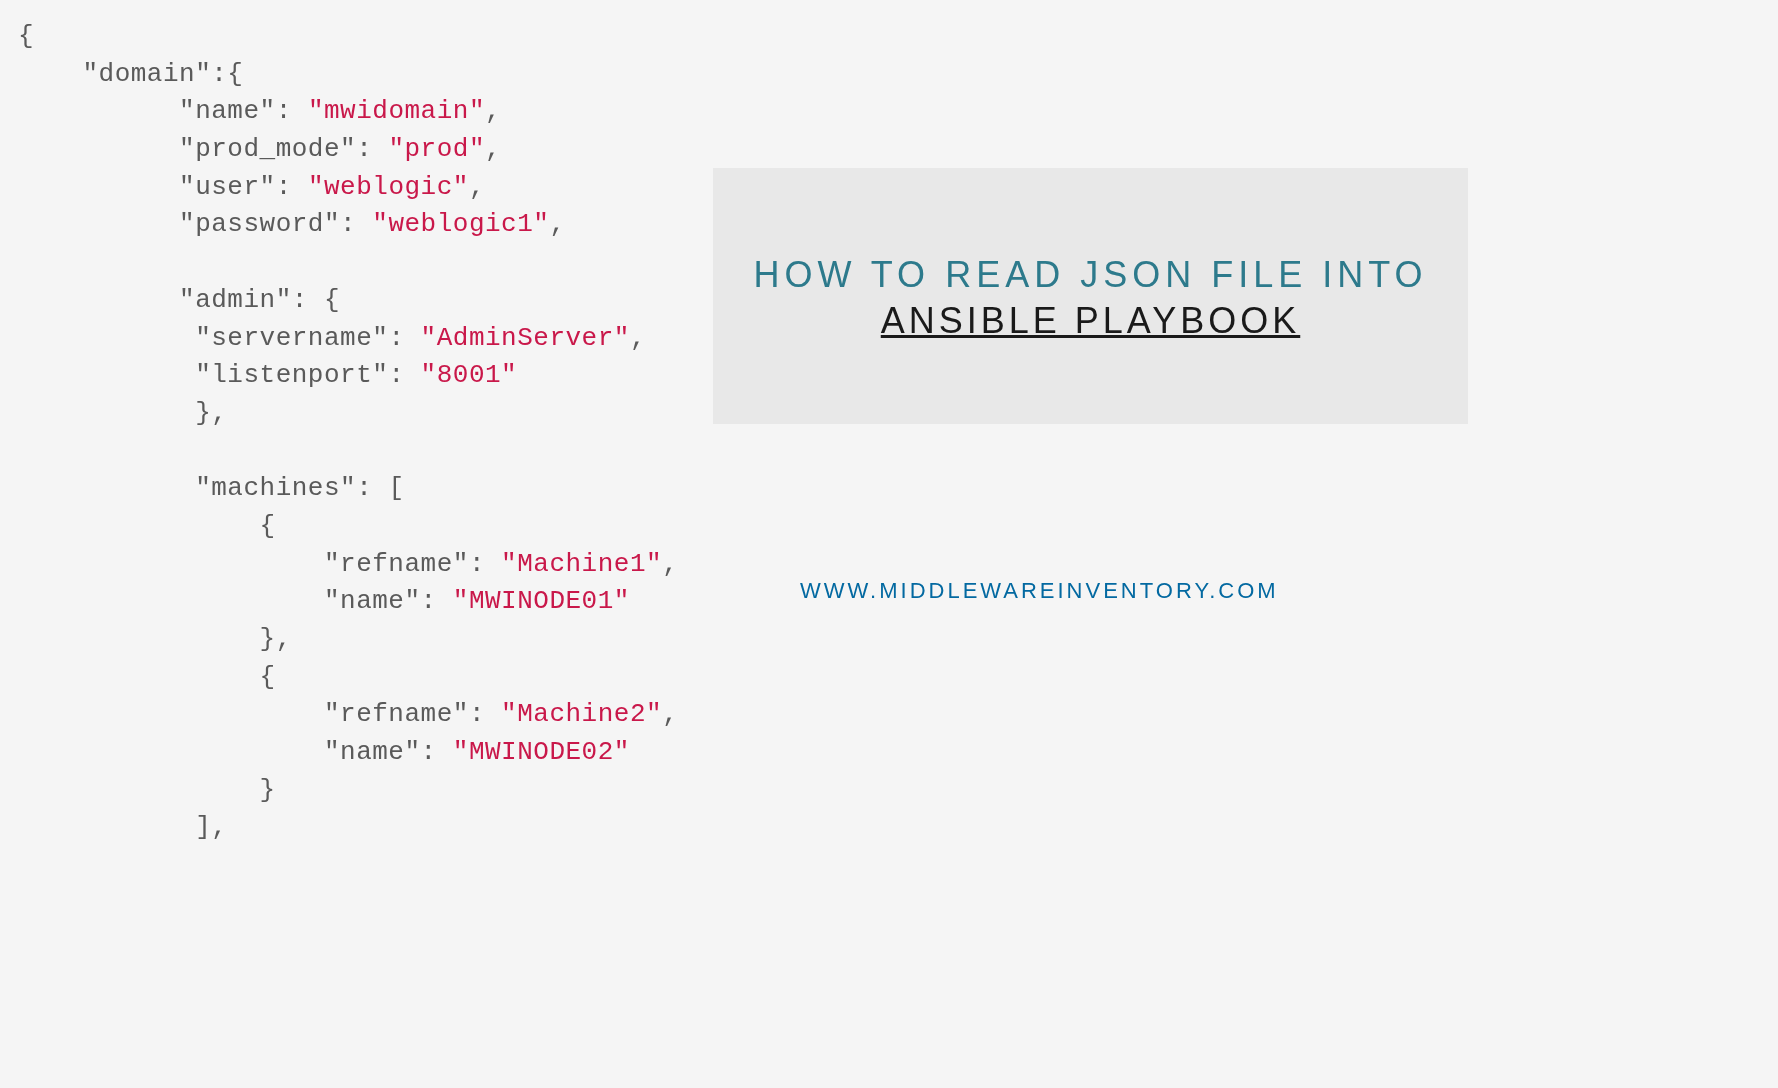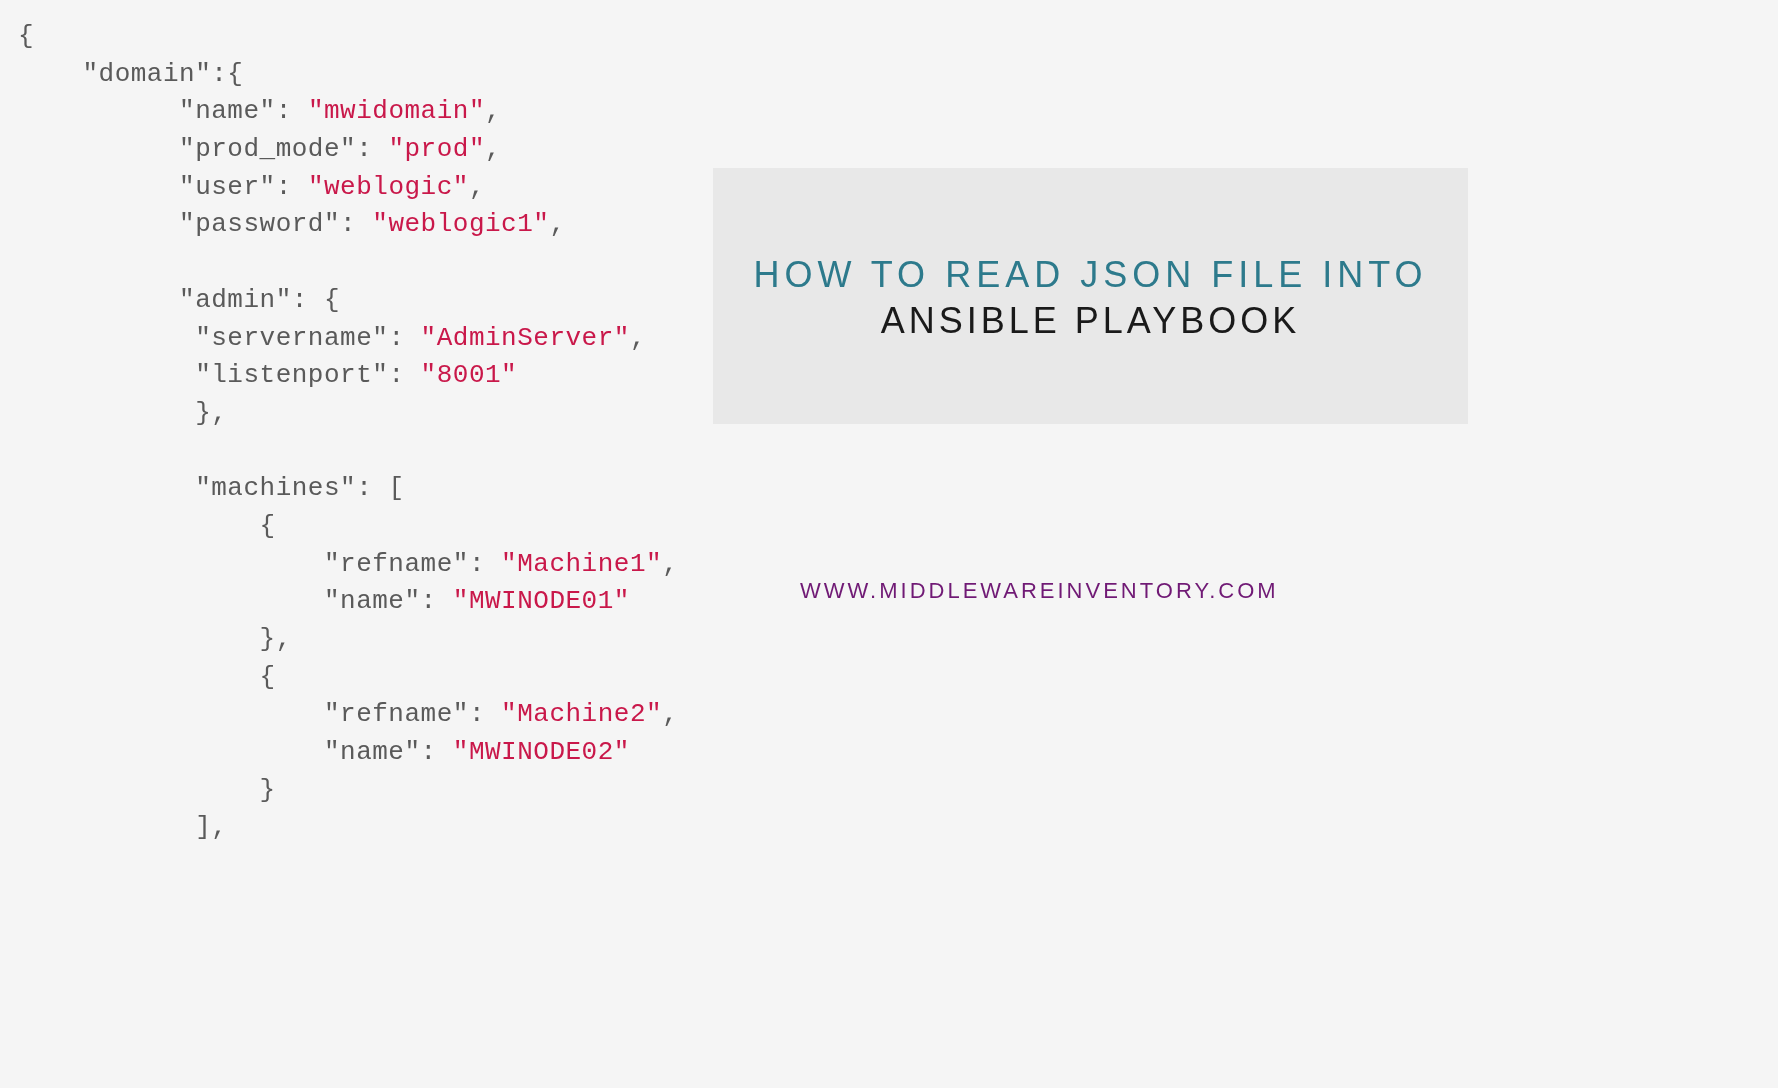--- a/index.html
+++ b/index.html
@@ -55,28 +55,29 @@
       letter-spacing: 5px;
       text-align: right;
       line-height: 1.4;
     }
     .title-line2 {
       color: #1a1a1a;
       font-size: 36px;
       font-weight: 400;
       letter-spacing: 4px;
       text-align: center;
+      text-decoration: underline;
     }
     .url-block {
       position: absolute;
       top: 578px;
       left: 800px;
     }
     .url {
-      color: #701a75;
+      color: #0369a1;
       font-size: 22px;
       font-weight: 500;
       letter-spacing: 3px;
       margin-bottom: 30px;
     }
   </style>
 </head>
 <body>
 
 <div class="code-block"><span class="punc">{</span>

